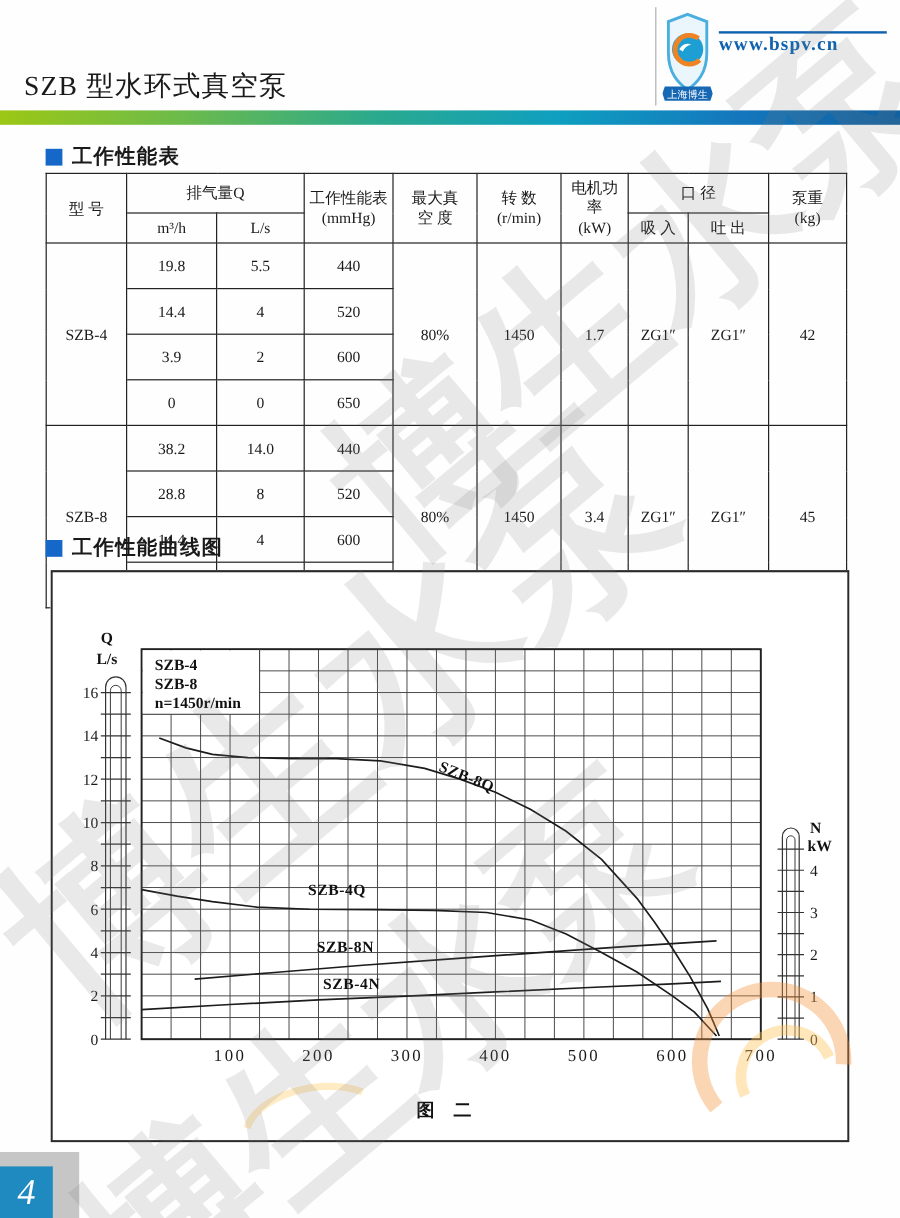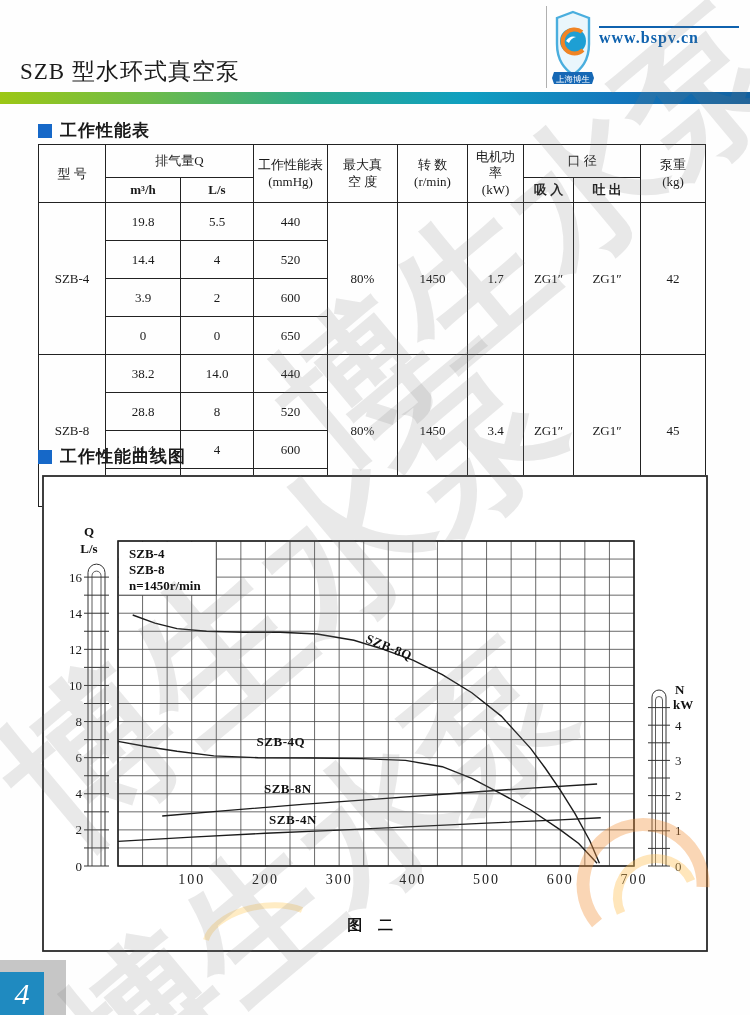--- a/index.html
+++ b/index.html
@@ -23,21 +23,21 @@
   
   .sec-title { position:absolute; display:flex; align-items:center; font-family:"Liberation Sans","DejaVu Sans",sans-serif; font-weight:bold; font-size:17px; letter-spacing:1px;text-align:right; }
   .sec-sq { width:14px; height:14px; background:#1668c8; margin-right:8px; flex:0 0 auto; }
   #sec1 { left:38px; top:119px; }
   #sec2 { left:38px; top:445px; }
   
   .tbl-wrap { position:absolute; left:38px; top:144px; }
   table { border-collapse:collapse; table-layout:fixed; width:667px; background:transparent; }
   th,td { border:1.2px solid #222; text-align:center; vertical-align:middle; font-size:13px; font-weight:normal; padding:0 2px; }
   thead tr:first-child th { height:33px; }
-  thead tr:last-child th { height:25px;font-weight:bold; }
+  thead tr:last-child th { height:25px; }
   tbody td { height:38px; }
   .two-line div { line-height:1.25; }
   
   .chart-wrap { position:absolute; left:42px; top:475px; width:666px; height:477px; background:#fff; }
   .c-num { font-family:"Liberation Serif","DejaVu Serif",serif; font-size:13px; fill:#1a1a1a; }
   .c-xnum { font-family:"Liberation Serif","DejaVu Serif",serif; font-size:14px; letter-spacing:2px; fill:#1a1a1a; }
   .c-info { font-family:"Liberation Serif","DejaVu Serif",serif; font-size:13px; font-weight:bold; fill:#111; }
   .c-curve-label { font-family:"Liberation Serif","DejaVu Serif",serif; font-size:13px; font-weight:bold; letter-spacing:0.5px; fill:#111; }
   .c-axis-name { font-family:"Liberation Serif","DejaVu Serif",serif; font-size:13px; font-weight:bold; fill:#111; }
   .c-caption { font-family:"Liberation Serif","DejaVu Serif",serif; font-size:15px; font-weight:bold; letter-spacing:6px; fill:#111; }

